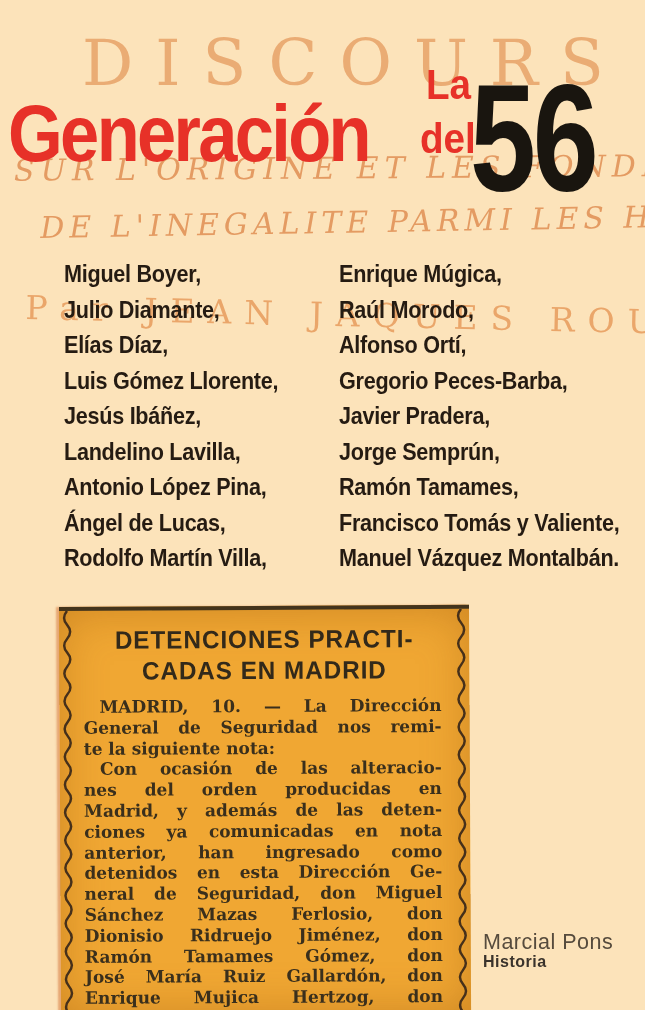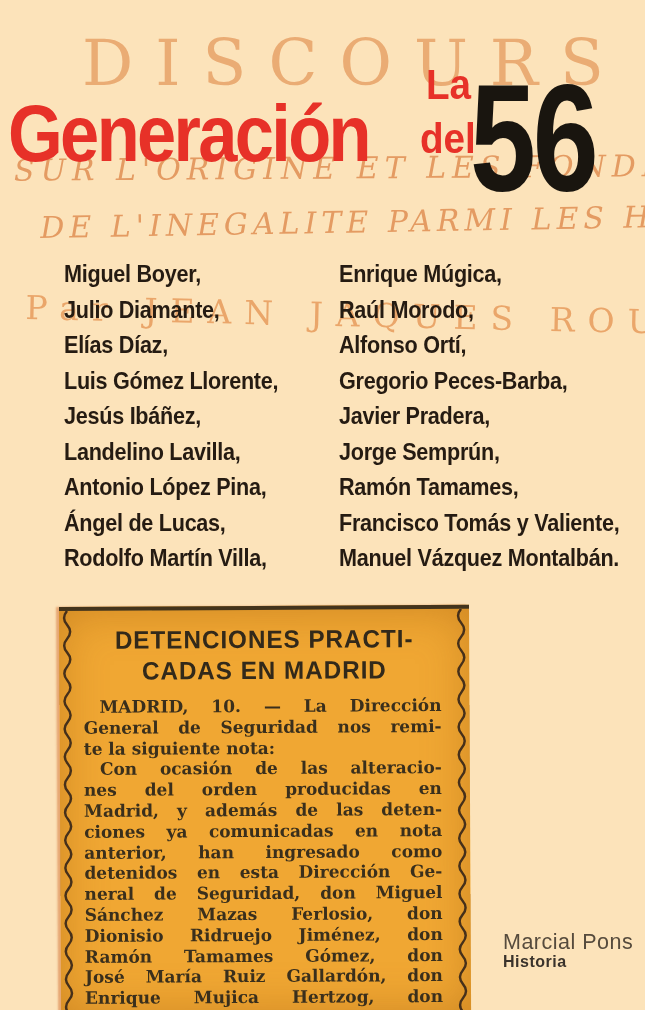--- a/index.html
+++ b/index.html
@@ -44,21 +44,21 @@
   #squiggle-right{right:2px;}
   #headline{margin-top:14px;text-align:center;font-weight:bold;font-size:25px;
             line-height:31px;color:#32291a;letter-spacing:1px;transform:scaleX(.97);}
   #news-body{position:absolute;left:24px;top:86px;width:358px;
              font-family:"DejaVu Serif",serif;font-weight:bold;font-size:17px;
              line-height:20.8px;color:#3a2f1c;}
   .nl{text-align:justify;text-align-last:justify;white-space:normal;}
   .nl.indent{text-indent:16px;}
   .nl.noju{text-align:left;text-align-last:left;}
   
-  #publisher{position:absolute;left:503px;top:931px;z-index:3;line-height:1.05;}
+  #publisher{position:absolute;left:483px;top:931px;z-index:3;line-height:1.05;}
   #publisher-name{font-size:21.5px;color:#564b3d;letter-spacing:.5px;}
   #publisher-imprint{font-size:16px;font-weight:bold;color:#3a332c;letter-spacing:.5px;}
 </style>
 </head>
 <body>
 
 <div id="page">
 
   <div id="discours" class="faded">DISCOURS</div>
   <div id="sur-line" class="faded">SUR L'ORIGINE ET LES FONDEMENS</div>

